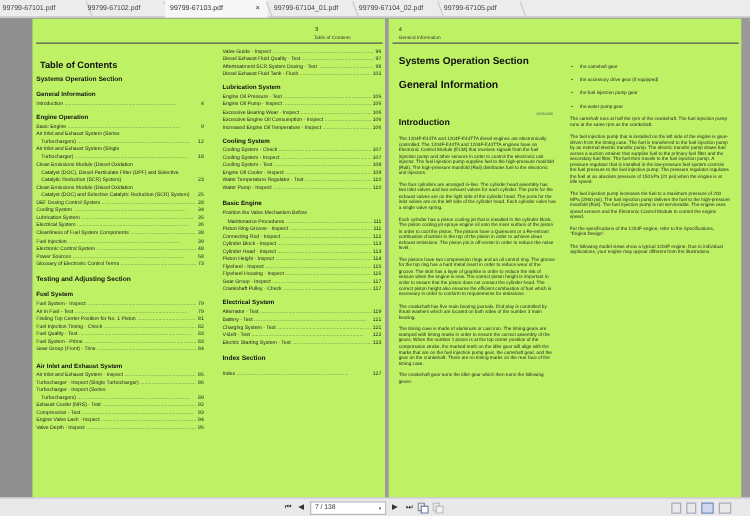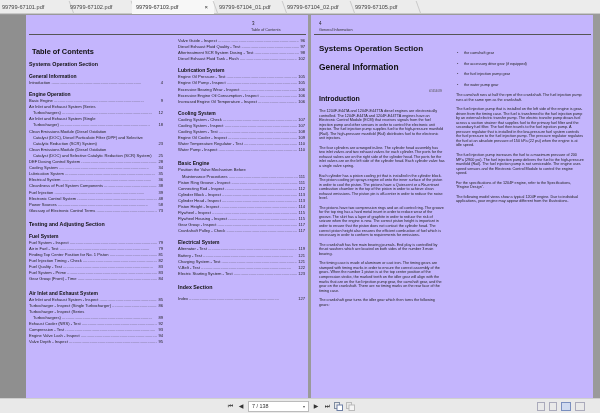--- a/index.html
+++ b/index.html
@@ -4,21 +4,21 @@
 <style>
   * { box-sizing: border-box; margin: 0; padding: 0; }
   html, body { width: 600px; height: 413px; overflow: hidden; background: #9a9a9a; font-family: "Liberation Sans", sans-serif; }
   .tabbar { position: absolute; left: 0; top: 0; width: 600px; height: 14px; background: #ececec; border-bottom: 1px solid #c8c8c8; }
   .tab { position: absolute; top: 0; height: 14px; font-size: 5.6px; color: #444; line-height: 14px; padding-left: 4px; white-space: nowrap; }
   .tab::after { content: ""; position: absolute; right: -2px; top: 1px; width: 1px; height: 13px; background: #c9c9c9; transform: skewX(20deg); }
   .tab.active { background: #f7f7f7; color: #333; }
   .tab .close { position: absolute; right: 6px; top: 0; font-size: 6px; color: #333; }
   .viewer { position: absolute; left: 0; top: 15px; width: 600px; height: 383px; background: #9a9a9a; }
   .sidestrip { position: absolute; left: 0; top: 15px; width: 26px; height: 383px; background: #8f8f8f; }
-  .page { position: absolute; top: 15px; height: 383px; background: #c4b5fd; overflow: hidden; }
+  .page { position: absolute; top: 15px; height: 383px; background: #bef264; overflow: hidden; }
   .page.left { left: 26px; width: 282px; }
   .page.right { left: 311px; width: 282px; }
   .hdr-num { position: absolute; font-size: 4.5px; color: #222; }
   .hdr-sub { position: absolute; font-size: 3.8px; color: #333; }
   .rule { position: absolute; height: 1px; background: #555; }
   .toc-title { position: absolute; left: 6px; top: 32px; font-size: 7.4px; font-weight: bold; color: #111; }
   .col { position: absolute; font-size: 4.1px; color: #222; line-height: 6.1px; }
   .sec { font-weight: bold; font-size: 5px; color: #111; margin-top: 5px; line-height: 7px; }
   .sec.big { font-size: 5.3px; margin-top: 6px; }
   .entry { display: flex; justify-content: space-between; white-space: nowrap; }

